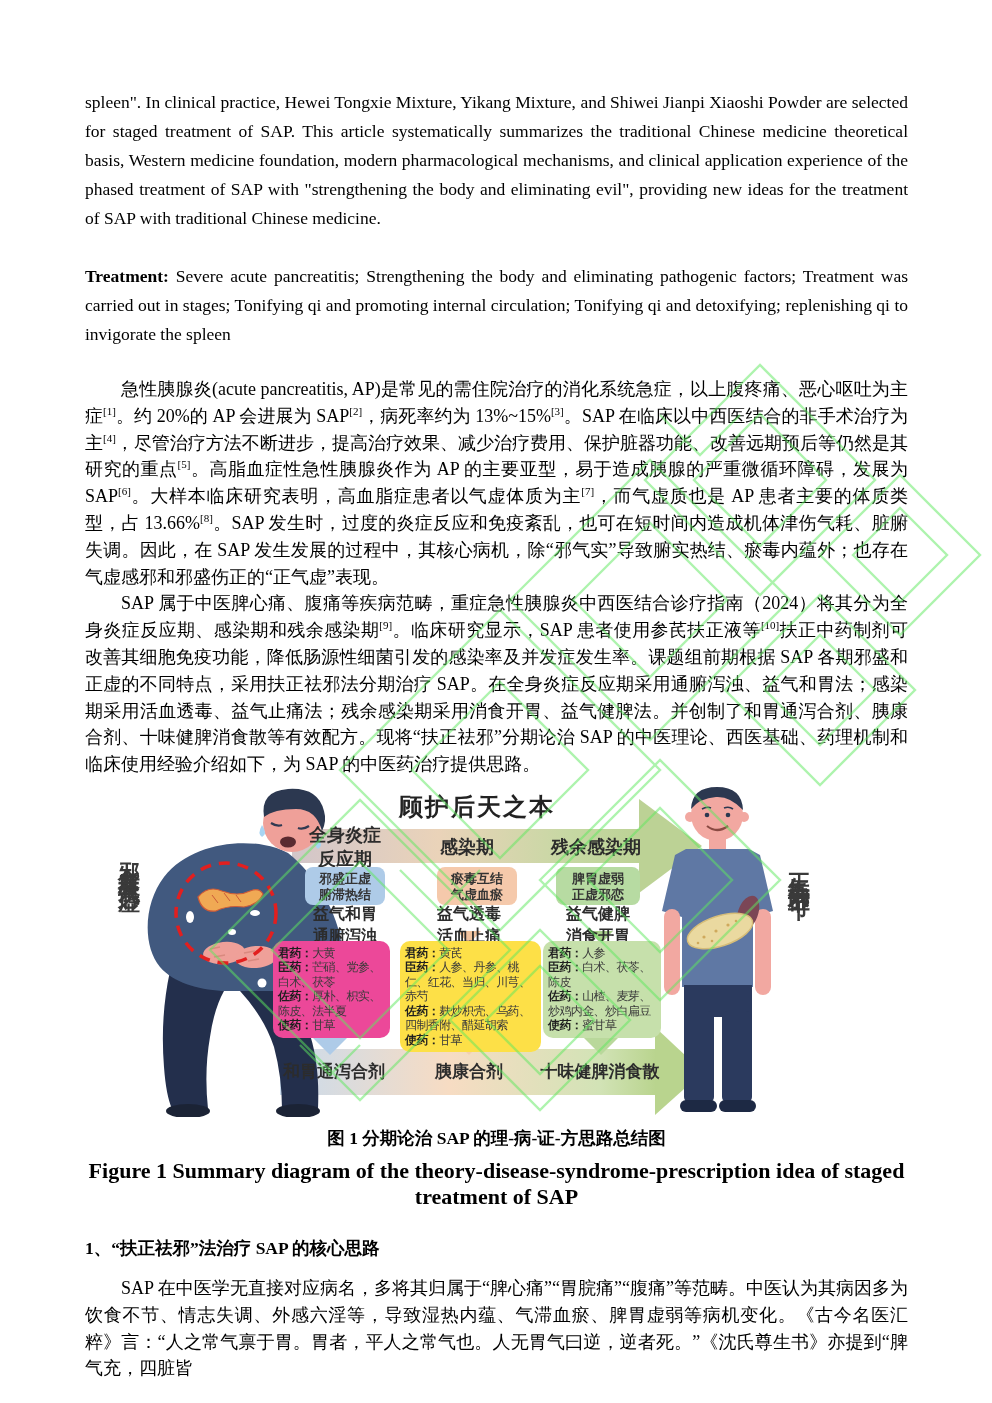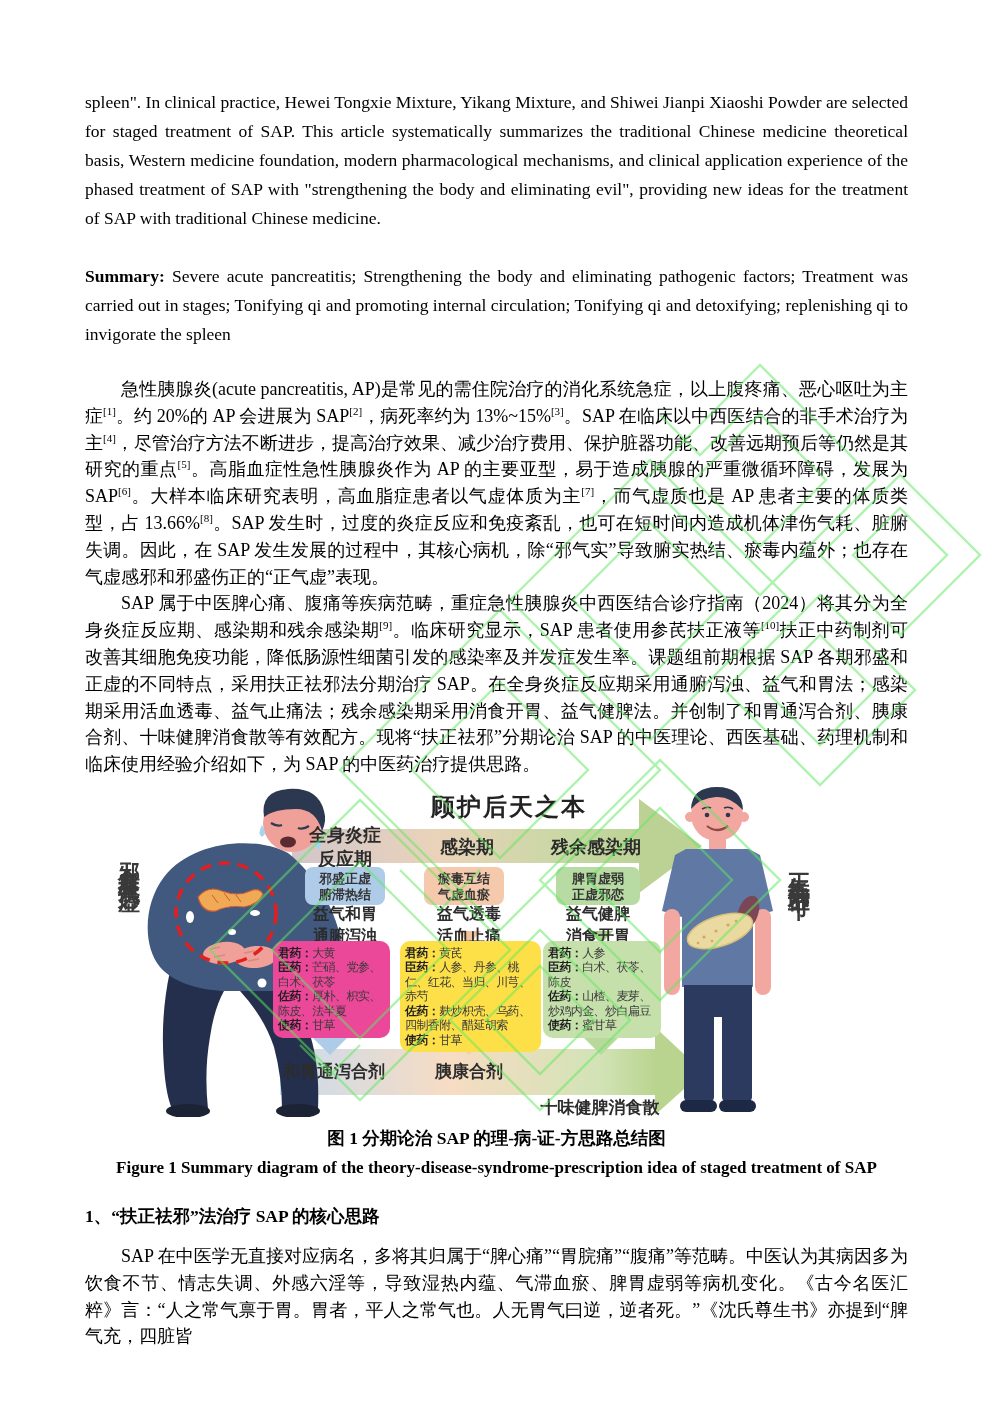--- a/index.html
+++ b/index.html
@@ -14,58 +14,58 @@
   .keywords{margin-top:29px;}
   .cn{font-size:18px;line-height:26.8px;text-align:justify;}
   .indent{text-indent:2em;}
   .gap-top{margin-top:27px;}
   sup{font-size:11px;line-height:0;}
   b{font-weight:bold;}
 
   
   .figure{position:relative;width:770px;height:332px;margin:7px 0 0 27px;}
   .fig-art{position:absolute;left:0;top:0;width:770px;height:332px;}
-  .fig-title{position:absolute;left:255px;top:6px;width:220px;text-align:right;
+  .fig-title{position:absolute;left:255px;top:6px;width:220px;text-align:center;
     font-size:24px;font-weight:bold;color:#222;letter-spacing:2px;}
   .motto{position:absolute;writing-mode:vertical-rl;text-orientation:upright;
     font-size:22px;font-weight:600;color:#3a3a3a;letter-spacing:4px;line-height:26px;}
   .motto-left{left:4px;top:60px;height:220px;}
   .motto-right{left:674px;top:70px;height:200px;}
   .stage-name{position:absolute;width:150px;text-align:center;font-size:18px;
     font-weight:bold;color:#2c2c2c;line-height:24px;white-space:pre-line;}
   .stage-name.s1{left:158px;top:38px;}
   .stage-name.s2{left:280px;top:50px;}
   .stage-name.s3{left:409px;top:50px;}
   .syndrome-box{position:absolute;border-radius:8px;text-align:center;
     font-size:13px;font-weight:bold;color:#333;line-height:16px;
     white-space:pre-line;padding-top:4px;}
   .syndrome-box.s1{left:193px;top:82px;width:80px;height:34px;background:#aecbe8;}
-  .syndrome-box.s2{left:312px;top:82px;width:80px;height:34px;background:#f5c9ab;}
+  .syndrome-box.s2{left:325px;top:82px;width:80px;height:34px;background:#f5c9ab;}
   .syndrome-box.s3{left:444px;top:82px;width:84px;height:34px;background:#b7dba2;}
   .principle{position:absolute;width:150px;text-align:center;font-size:16px;
     font-weight:bold;color:#2c2c2c;line-height:22px;white-space:pre-line;top:118px;}
   .principle.s1{left:158px;}
   .principle.s2{left:282px;}
   .principle.s3{left:411px;}
   .herb-box{position:absolute;top:156px;border-radius:10px;
     font-size:12px;line-height:14.5px;letter-spacing:-0.6px;color:#3a3a3a;
     padding:5px 5px;min-height:87px;}
   .herb-box.s1{left:161px;width:107px;background:#ec4899;}
   .herb-box.s2{left:288px;width:131px;background:#fde047;}
   .herb-box.s3{left:431px;width:108px;background:#c6e0ab;}
   .herb-line b{color:#1f1f1f;}
   .formula{position:absolute;top:275px;width:150px;text-align:center;
     font-size:17px;font-weight:bold;color:#2c2c2c;}
   .formula.s1{left:147px;}
   .formula.s2{left:282px;}
-  .formula.s3{left:413px;margin-top:36px;}
+  .formula.s3{left:413px;}
 
   .caption{text-align:center;font-weight:bold;}
   .cn-cap{font-size:17.5px;margin-top:9px;}
-  .en-cap{font-size:17px;margin-top:8px;}
+  .en-cap{font-size:22px;margin-top:8px;}
   .heading{font-size:17.5px;font-weight:bold;margin:26px 0 15px 0;}
 
   .watermark{position:absolute;left:0;top:0;z-index:2;pointer-events:none;opacity:0.5;}
 </style>
 </head>
 <body>
 
 <svg class="watermark" width="992" height="1403" viewBox="0 0 992 1403">
   <g fill="none" stroke="#5ee85e" stroke-width="2.4">
     <path d="M645 480 L760 365 L875 480 L760 595 Z M694 480 L760 414 L826 480 L760 546 Z"></path>
@@ -80,21 +80,21 @@
     <path d="M400 870 L440 910 L480 870"></path>
     <path d="M300 1045 L330 1075 L360 1045"></path>
   </g>
 </svg>
 
 <div class="page">
 <div class="content">
 
   <p class="en">spleen". In clinical practice, Hewei Tongxie Mixture, Yikang Mixture, and Shiwei Jianpi Xiaoshi Powder are selected for staged treatment of SAP. This article systematically summarizes the traditional Chinese medicine theoretical basis, Western medicine foundation, modern pharmacological mechanisms, and clinical application experience of the phased treatment of SAP with "strengthening the body and eliminating evil", providing new ideas for the treatment of SAP with traditional Chinese medicine.</p>
 
-  <p class="en keywords"><b>Summary:</b><span> Severe acute pancreatitis; Strengthening the body and eliminating pathogenic factors; Treatment was carried out in stages; Tonifying qi and promoting internal circulation; Tonifying qi and detoxifying; replenishing qi to invigorate the spleen</span></p>
+  <p class="en keywords"><b>Treatment:</b><span> Severe acute pancreatitis; Strengthening the body and eliminating pathogenic factors; Treatment was carried out in stages; Tonifying qi and promoting internal circulation; Tonifying qi and detoxifying; replenishing qi to invigorate the spleen</span></p>
 
   <p class="cn indent gap-top">急性胰腺炎(acute pancreatitis, AP)是常见的需住院治疗的消化系统急症，以上腹疼痛、恶心呕吐为主症<sup>[1]</sup>。约 20%的 AP 会进展为 SAP<sup>[2]</sup>，病死率约为 13%~15%<sup>[3]</sup>。SAP 在临床以中西医结合的非手术治疗为主<sup>[4]</sup>，尽管治疗方法不断进步，提高治疗效果、减少治疗费用、保护脏器功能、改善远期预后等仍然是其研究的重点<sup>[5]</sup>。高脂血症性急性胰腺炎作为 AP 的主要亚型，易于造成胰腺的严重微循环障碍，发展为 SAP<sup>[6]</sup>。大样本临床研究表明，高血脂症患者以气虚体质为主<sup>[7]</sup>，而气虚质也是 AP 患者主要的体质类型，占 13.66%<sup>[8]</sup>。SAP 发生时，过度的炎症反应和免疫紊乱，也可在短时间内造成机体津伤气耗、脏腑失调。因此，在 SAP 发生发展的过程中，其核心病机，除“邪气实”导致腑实热结、瘀毒内蕴外；也存在气虚感邪和邪盛伤正的“正气虚”表现。</p>
   <p class="cn indent">SAP 属于中医脾心痛、腹痛等疾病范畴，重症急性胰腺炎中西医结合诊疗指南（2024）将其分为全身炎症反应期、感染期和残余感染期<sup>[9]</sup>。临床研究显示，SAP 患者使用参芪扶正液等<sup>[10]</sup>扶正中药制剂可改善其细胞免疫功能，降低肠源性细菌引发的感染率及并发症发生率。课题组前期根据 SAP 各期邪盛和正虚的不同特点，采用扶正祛邪法分期治疗 SAP。在全身炎症反应期采用通腑泻浊、益气和胃法；感染期采用活血透毒、益气止痛法；残余感染期采用消食开胃、益气健脾法。并创制了和胃通泻合剂、胰康合剂、十味健脾消食散等有效配方。现将“扶正祛邪”分期论治 SAP 的中医理论、西医基础、药理机制和临床使用经验介绍如下，为 SAP 的中医药治疗提供思路。</p>
 
   <div class="figure">
     <svg class="fig-art" viewBox="0 0 770 332">
       <defs>
         <linearGradient id="gArrow" x1="0" y1="0" x2="1" y2="0">
           <stop offset="0" stop-color="#d2c6ca"></stop>
               <stop offset="0.42" stop-color="#ead3b9"></stop>

